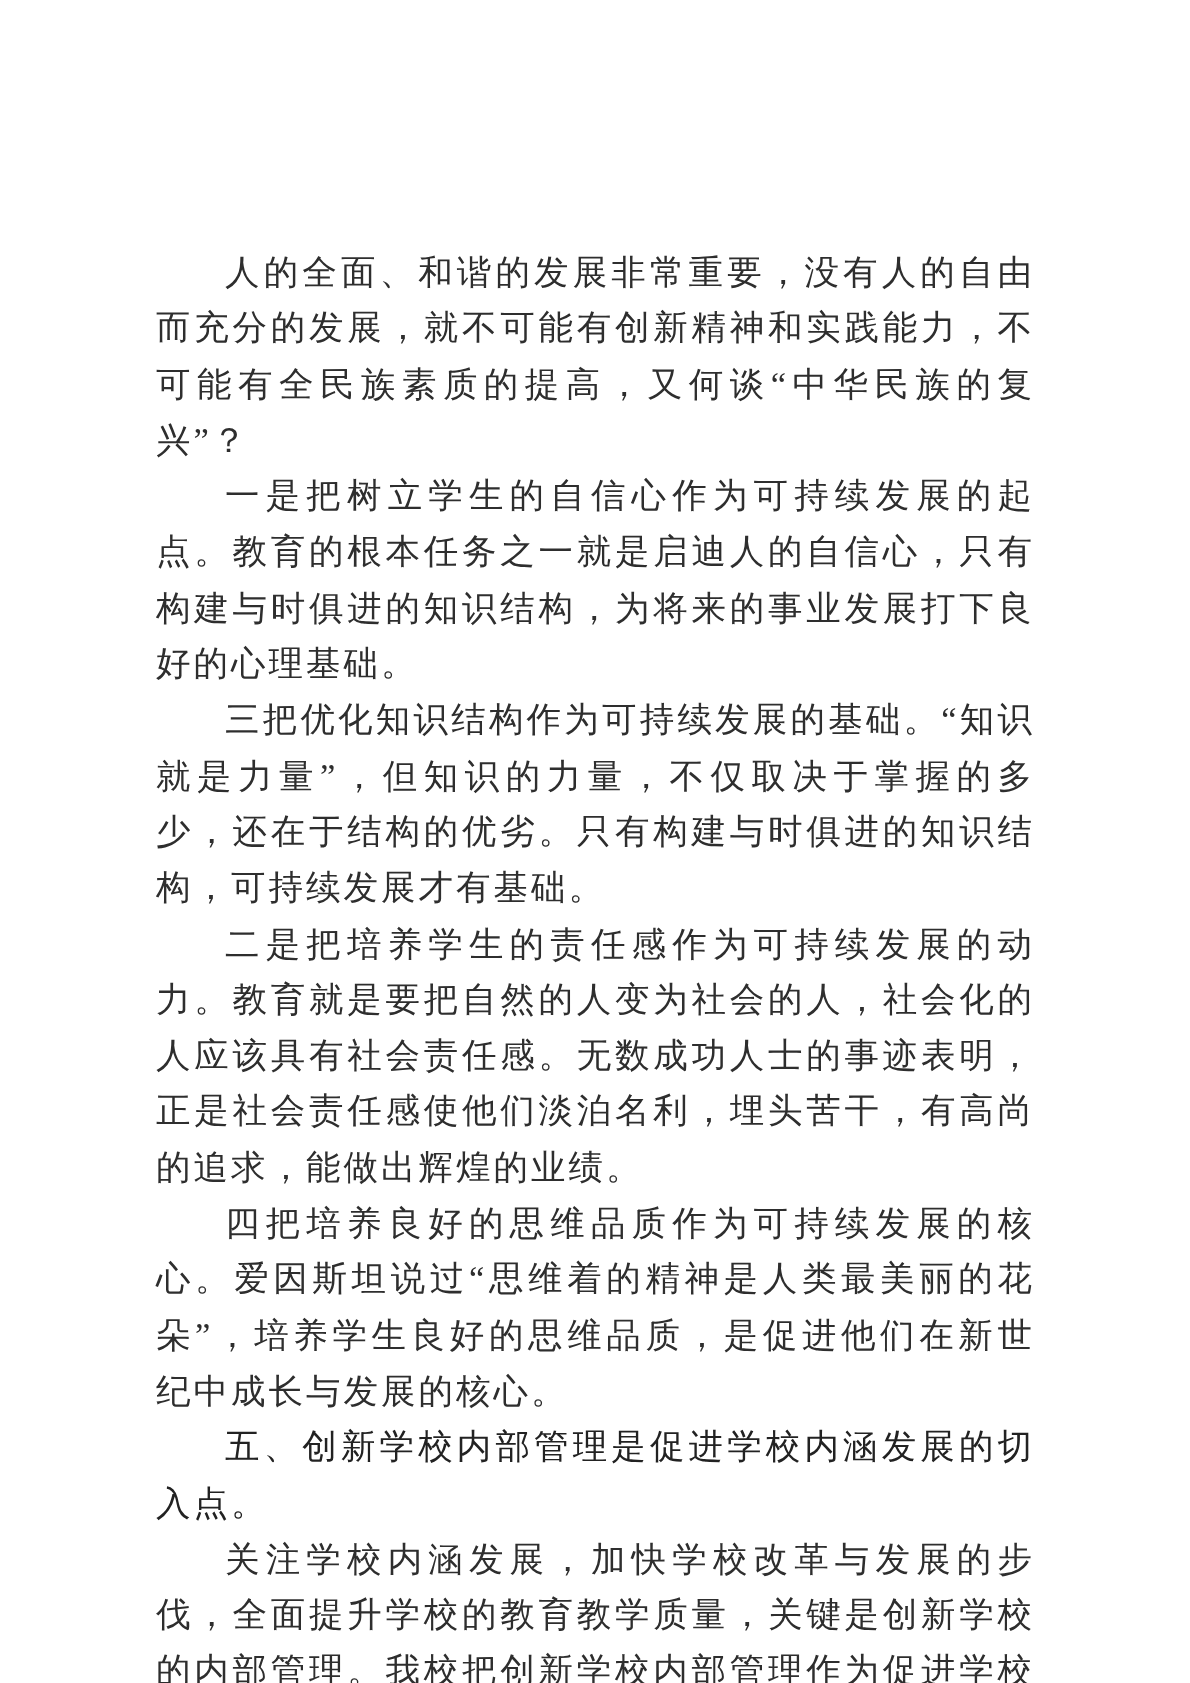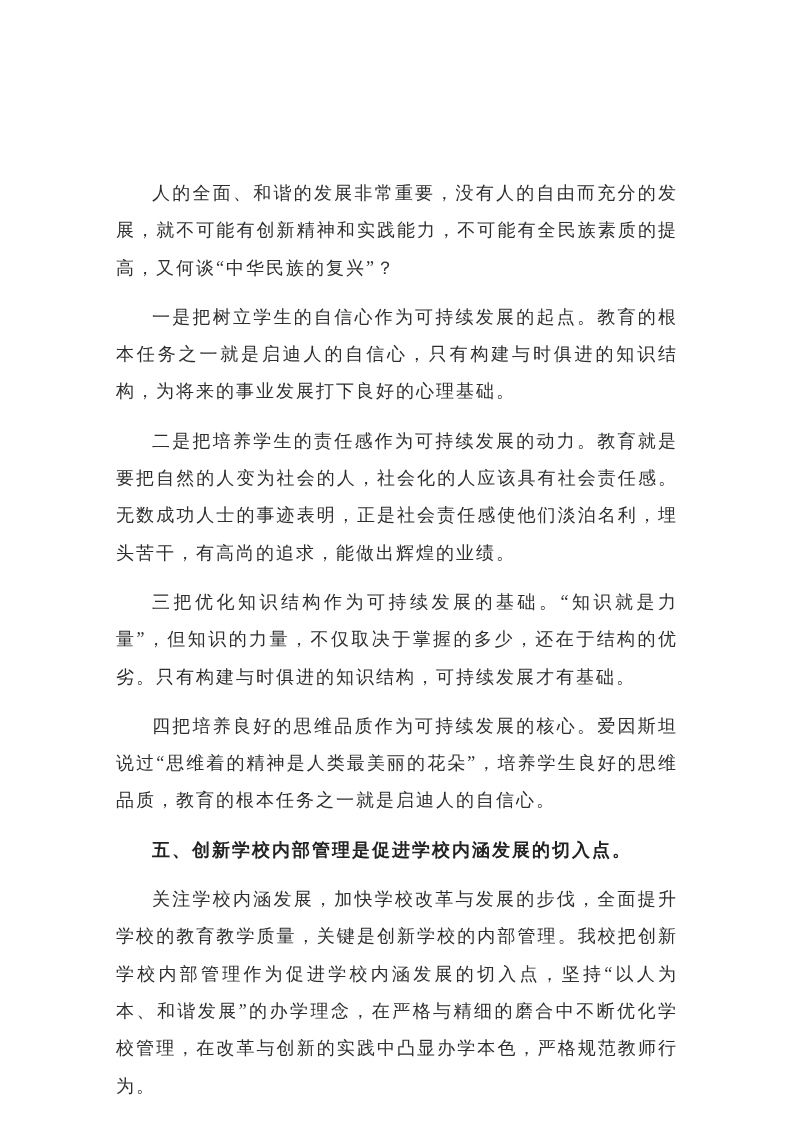--- a/index.html
+++ b/index.html
@@ -15,42 +15,42 @@
     overflow: hidden;
     font-family: "Liberation Serif", serif;
   }
   .content {
     position: absolute;
     left: 104px;
     top: 163px;
     width: 586px;
   }
   .para {
-    margin: 12px;
+    margin: 0;
     padding: 0;
-    font-size: 18px;
+    font-size: 23px;
     line-height: 37.3px;
     letter-spacing: 2px;
     color: #2e2e2e;
     text-align: justify;
     text-justify: inter-character;
     text-indent: 2em;
     font-weight: normal;
   }
   .para.heading {
-    font-weight: bold;
+    font-weight: normal;
     color: #222222;
   }
 </style>
 </head>
 <body>
 
 <div class="page">
   <div class="content">
     <p class="para">人的全面、和谐的发展非常重要，没有人的自由而充分的发展，就不可能有创新精神和实践能力，不可能有全民族素质的提高，又何谈“中华民族的复兴”？</p>
     <p class="para">一是把树立学生的自信心作为可持续发展的起点。教育的根本任务之一就是启迪人的自信心，只有构建与时俱进的知识结构，为将来的事业发展打下良好的心理基础。</p>
+    <p class="para">三把优化知识结构作为可持续发展的基础。“知识就是力量”，但知识的力量，不仅取决于掌握的多少，还在于结构的优劣。只有构建与时俱进的知识结构，可持续发展才有基础。</p>
     <p class="para">二是把培养学生的责任感作为可持续发展的动力。教育就是要把自然的人变为社会的人，社会化的人应该具有社会责任感。无数成功人士的事迹表明，正是社会责任感使他们淡泊名利，埋头苦干，有高尚的追求，能做出辉煌的业绩。</p>
-    <p class="para">三把优化知识结构作为可持续发展的基础。“知识就是力量”，但知识的力量，不仅取决于掌握的多少，还在于结构的优劣。只有构建与时俱进的知识结构，可持续发展才有基础。</p>
-    <p class="para">四把培养良好的思维品质作为可持续发展的核心。爱因斯坦说过“思维着的精神是人类最美丽的花朵”，培养学生良好的思维品质，教育的根本任务之一就是启迪人的自信心。</p>
+    <p class="para">四把培养良好的思维品质作为可持续发展的核心。爱因斯坦说过“思维着的精神是人类最美丽的花朵”，培养学生良好的思维品质，是促进他们在新世纪中成长与发展的核心。</p>
     <p class="para heading">五、创新学校内部管理是促进学校内涵发展的切入点。</p>
     <p class="para">关注学校内涵发展，加快学校改革与发展的步伐，全面提升学校的教育教学质量，关键是创新学校的内部管理。我校把创新学校内部管理作为促进学校内涵发展的切入点，坚持“以人为本、和谐发展”的办学理念，在严格与精细的磨合中不断优化学校管理，在改革与创新的实践中凸显办学本色，严格规范教师行为。</p>
   </div>
 </div>
 
 </body></html>

